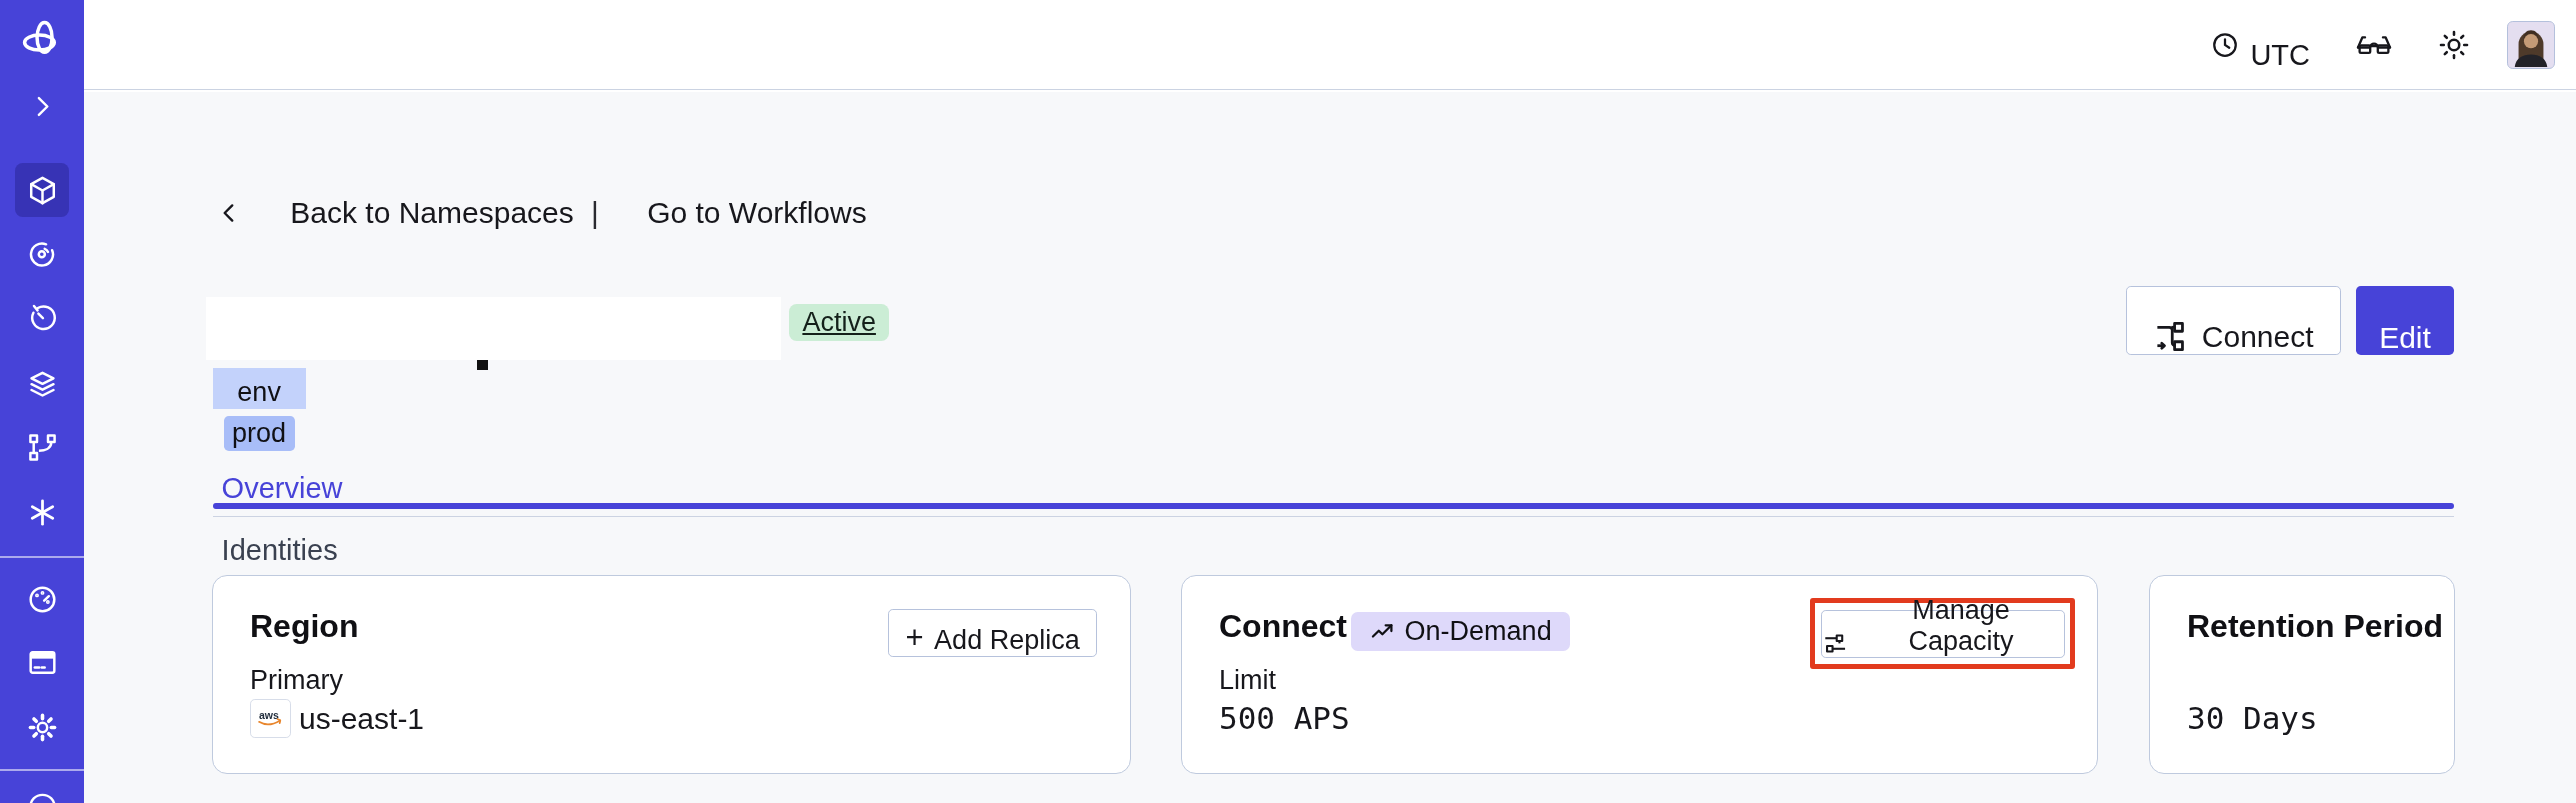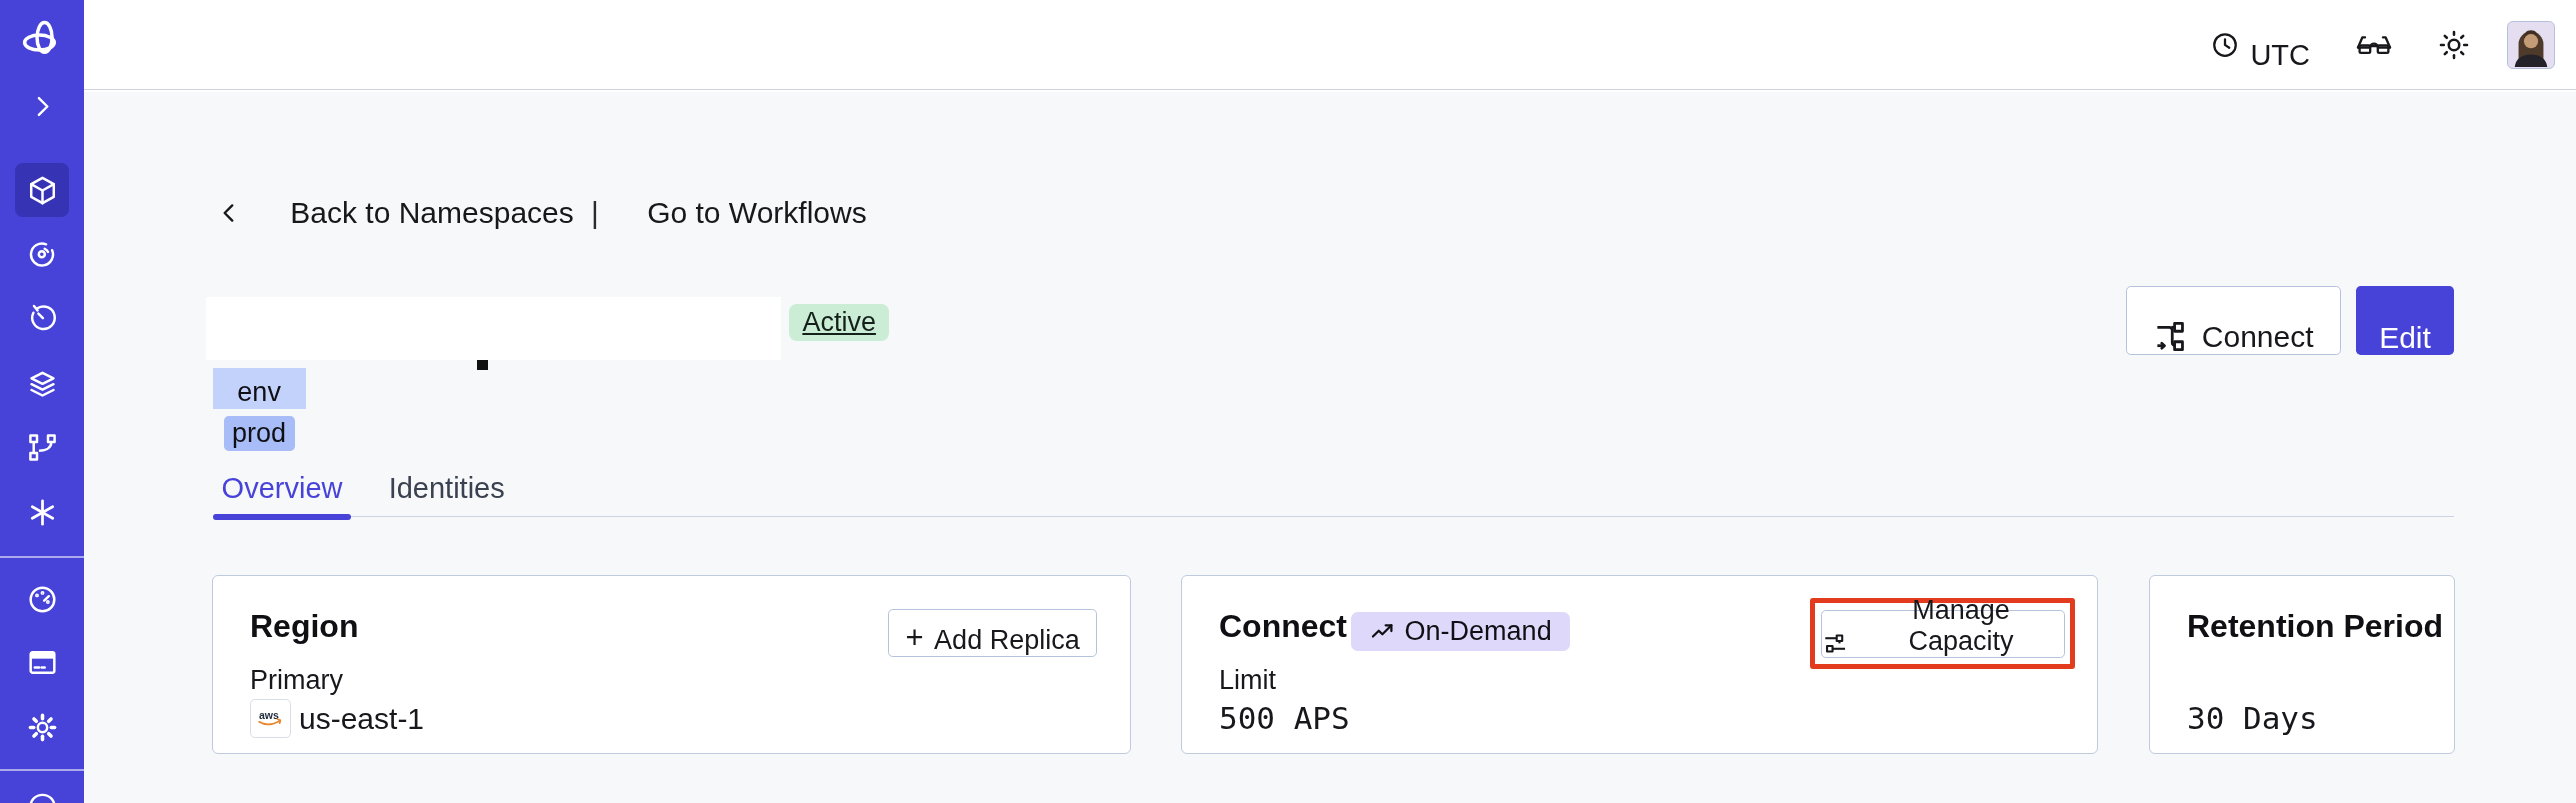--- a/index.html
+++ b/index.html
@@ -44,28 +44,28 @@
   #tag-chip .tag-value { background:#A8BDF8; border-radius:4.8px; padding:1.9px 8.6px; }
 
   .btn { display:flex; align-items:flex-end; justify-content:center; cursor:pointer;
          border-radius:4.8px; background:#fff; border:1.9px solid #B6C2DC; color:#17171C; }
   #connect-btn { position:absolute; left:2042px; top:194px; width:215px; height:69px;
                  gap:13.4px; font-size:30px; font-weight:500; }
   #edit-btn { position:absolute; left:2272px; top:194px; width:98px; height:69px;
               background:#4743D8; border:none; color:#fff; font-size:30px; font-weight:500; }
 
   #tabs { position:absolute; left:129px; top:380px; width:2241px; height:45px;
-          border-bottom:1.9px solid #CCD3E2; display:flex; gap:29px; }
+          border-bottom:1.9px solid #CCD3E2; display:flex; gap:29px;flex-direction:column; }
   .tab { position:relative; padding:0 8.6px; font-size:29px; font-weight:500; color:#3A4150; cursor:pointer; }
   .tab.active { color:#4743D8; }
   .tab.active .tab-bar { position:absolute; left:0; right:0; bottom:-3.8px; height:5.8px;
                          border-radius:2.9px; background:#4743D8; }
 
-  .card { position:absolute; top:483px; height:179px; background:#fff;
-          border:1.9px solid #BFCADE; border-radius:6px; }
+  .card { position:absolute; top:483px; height:199px; background:#fff;
+          border:1.9px solid #BFCADE; border-radius:15px; }
   .card-title { position:absolute; left:37px; top:32px; font-size:32px; font-weight:600; color:#101014; }
   .card-label { position:absolute; left:37px; top:89px; font-size:27px; color:#17171C; }
   .mono-value { position:absolute; left:37px; top:124px; font-size:31px;
                 font-family:"DejaVu Sans Mono", monospace; color:#17171C; }
   #card-region   { left:128px;  width:919px; }
   #card-capacity { left:1097px; width:917px; }
   #card-retention{ left:2065px; width:306px; }
 
   #add-replica-btn { position:absolute; right:33px; top:33px; height:48px; padding:0 16.3px;
                      gap:10.5px; font-size:27px; }

